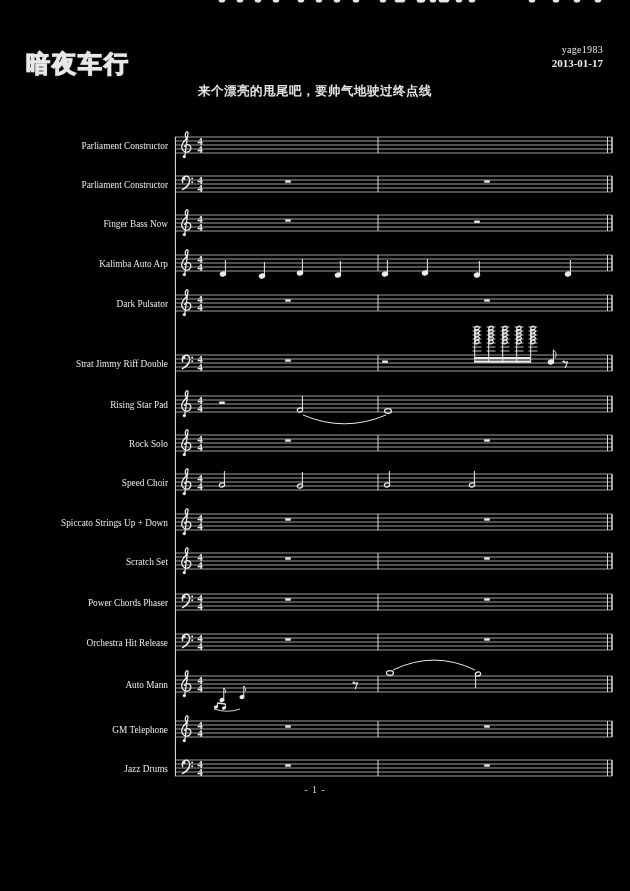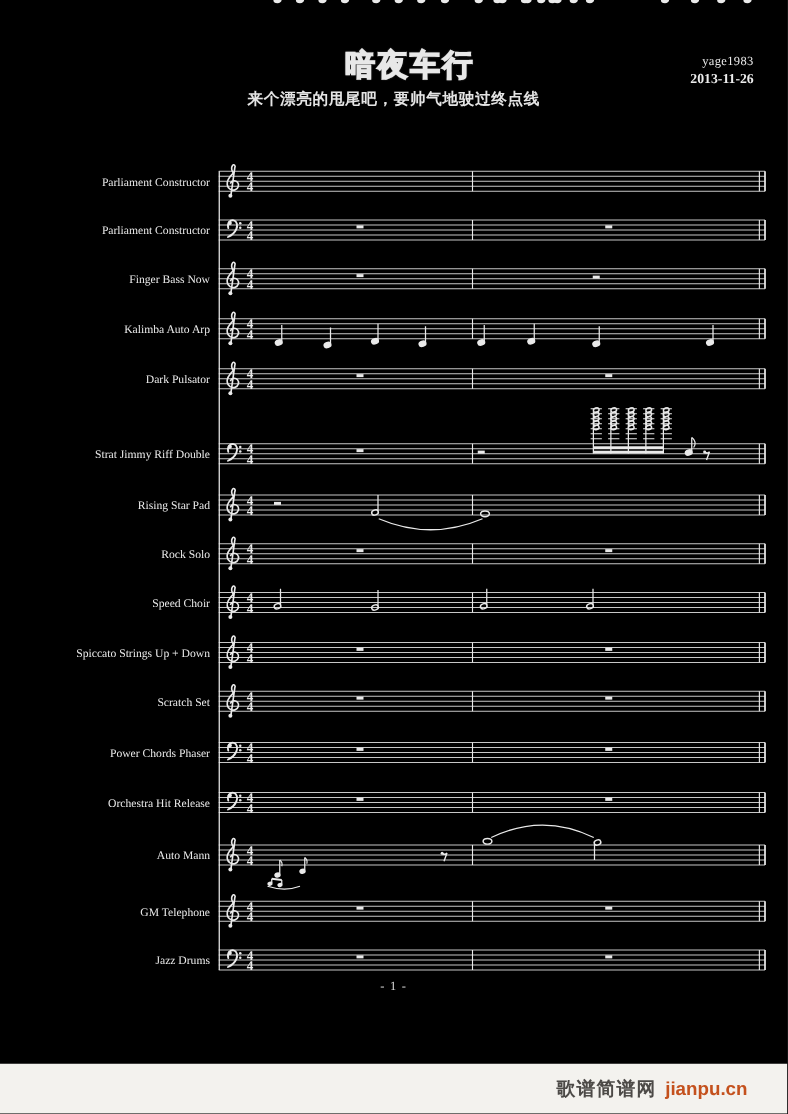--- a/index.html
+++ b/index.html
@@ -1,19 +1,19 @@
 <!DOCTYPE html>
 <html><head>
 <meta charset="utf-8">
 <style>
   html,body{margin:0;padding:0;background:#222;}
   .page{position:relative;width:630px;height:891px;background:#000;overflow:hidden;
         font-family:"Liberation Serif","DejaVu Serif",serif;}
   .header{position:absolute;top:0;left:0;width:100%;}
-  .title{margin-top:36px;text-align:center;font-size:24px;font-weight:bold;letter-spacing:2px;
+  .title{margin-top:48px;text-align:left;font-size:24px;font-weight:bold;letter-spacing:2px;
          color:#000;-webkit-text-stroke:1.1px #e8e8e8;text-shadow:0 0 1.5px rgba(255,255,255,.85);
          padding-left:26px;font-family:"Liberation Serif",serif;}
   .subtitle{margin-top:3px;text-align:center;font-size:12.5px;color:#e4e4e4;letter-spacing:.5px;
             font-weight:bold;}
   .meta{position:absolute;top:44px;right:27px;text-align:right;color:#ececec;}
   .meta .author{font-size:10px;letter-spacing:.3px;}
   .meta .date{font-size:11px;font-weight:bold;margin-top:2px;}
   #score{position:absolute;left:0;top:0;}
   .pageno{position:absolute;top:784px;left:0;width:100%;text-align:center;
           color:#dcdcdc;font-size:10px;letter-spacing:1px;}
@@ -623,23 +623,20 @@
         <rect x="285.2" y="764.3" width="5.6" height="2.4" fill="#eaeaea"></rect>
         <rect x="484.2" y="764.3" width="5.6" height="2.4" fill="#eaeaea"></rect>
       </g>
     </svg>
 
   <div class="header">
     <div class="title">暗夜车行</div>
     <div class="subtitle">来个漂亮的甩尾吧，要帅气地驶过终点线</div>
     <div class="meta">
       <div class="author">yage1983</div>
-      <div class="date">2013-11-26</div>
+      <div class="date">2013-01-17</div>
     </div>
   </div>
 
   <div class="pageno">- 1 -</div>
 
-  <div class="footer">
-    <span class="wm-site">歌谱简谱网</span><span class="wm-domain">jianpu.cn</span>
-  </div>
 
 </div>
 
 </body></html>

